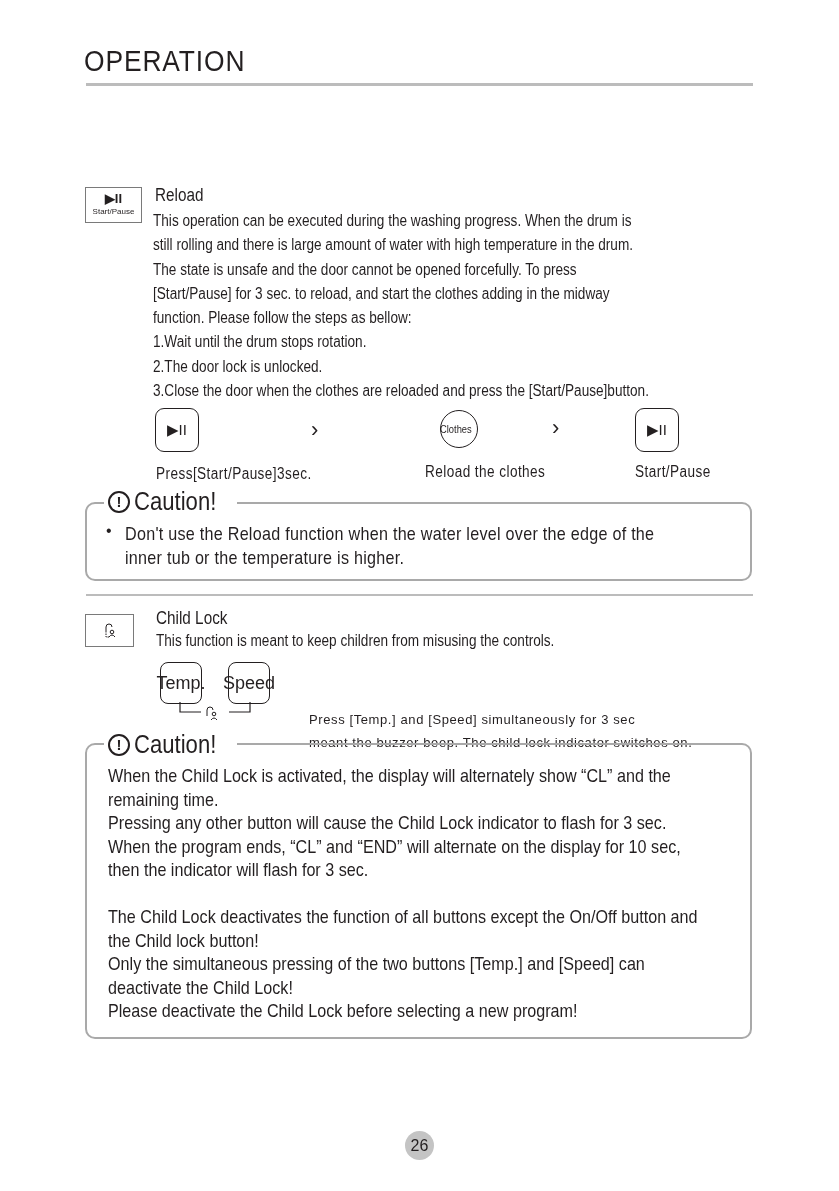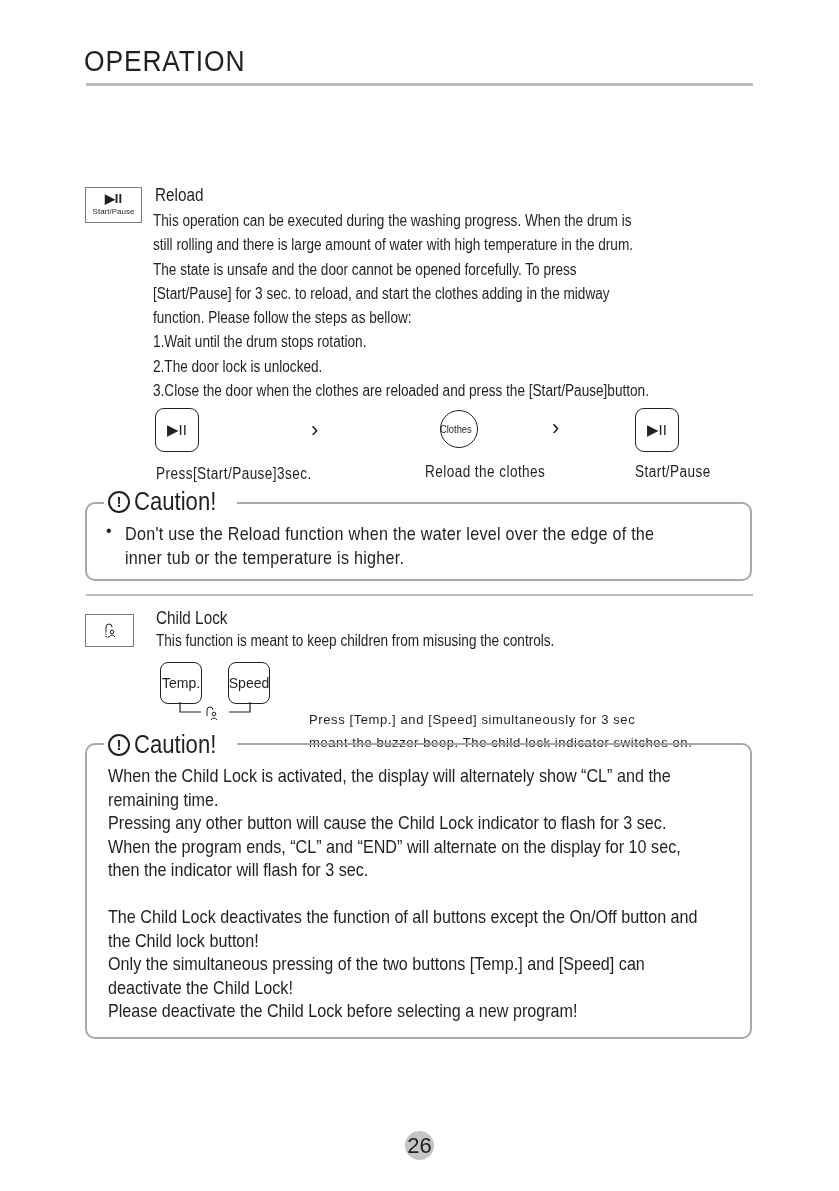--- a/index.html
+++ b/index.html
@@ -21,22 +21,22 @@
   .chev { font-size:22px; }
   .step-cap { font-size:16px; letter-spacing:0.5px; }
 
   .caution-box { border:2px solid #a9a9a9; border-radius:10px; box-sizing:border-box; }
   .caution-head { background:#fff; padding:0 6px 0 4px; display:flex; align-items:center; gap:4px; }
   .warn-icon { width:22px; height:22px; border:2px solid #231f20; border-radius:50%; box-sizing:border-box; display:flex; align-items:center; justify-content:center; font-weight:bold; font-size:15px; }
   .caution-title { font-size:26px; }
 
   .sep-rule { left:86px; top:594px; width:667px; height:2px; background:#bcbcbc; }
   .cl-key { left:85px; top:614px; width:49px; height:33px; border:1px solid #7a7a7a; box-sizing:border-box; display:flex; align-items:center; justify-content:center; }
-  .small-key { width:42px; height:42px; border:1.5px solid #231f20; border-radius:8px; box-sizing:border-box; display:flex; align-items:center; justify-content:center; font-size:14px;text-align:center; }
-  .page-num { left:405px; top:1131px; width:29px; height:29px; border-radius:50%; background:#c4c4c4; display:flex; align-items:center; justify-content:center; font-size:22px; }
+  .small-key { width:42px; height:42px; border:1.5px solid #231f20; border-radius:8px; box-sizing:border-box; display:flex; align-items:center; justify-content:center; font-size:18px;text-align:center; }
+  .page-num { left:405px; top:1131px; width:29px; height:29px; border-radius:50%; background:#c4c4c4; display:flex; align-items:center; justify-content:center; font-size:16px; }
 </style>
 </head>
 <body>
 
 <div class="abs title">OPERATION</div>
 <div class="abs title-rule"></div>
 
 <div class="abs sp-key">
   <div class="glyph">▶II</div>
   <div class="lbl">Start/Pause</div>

